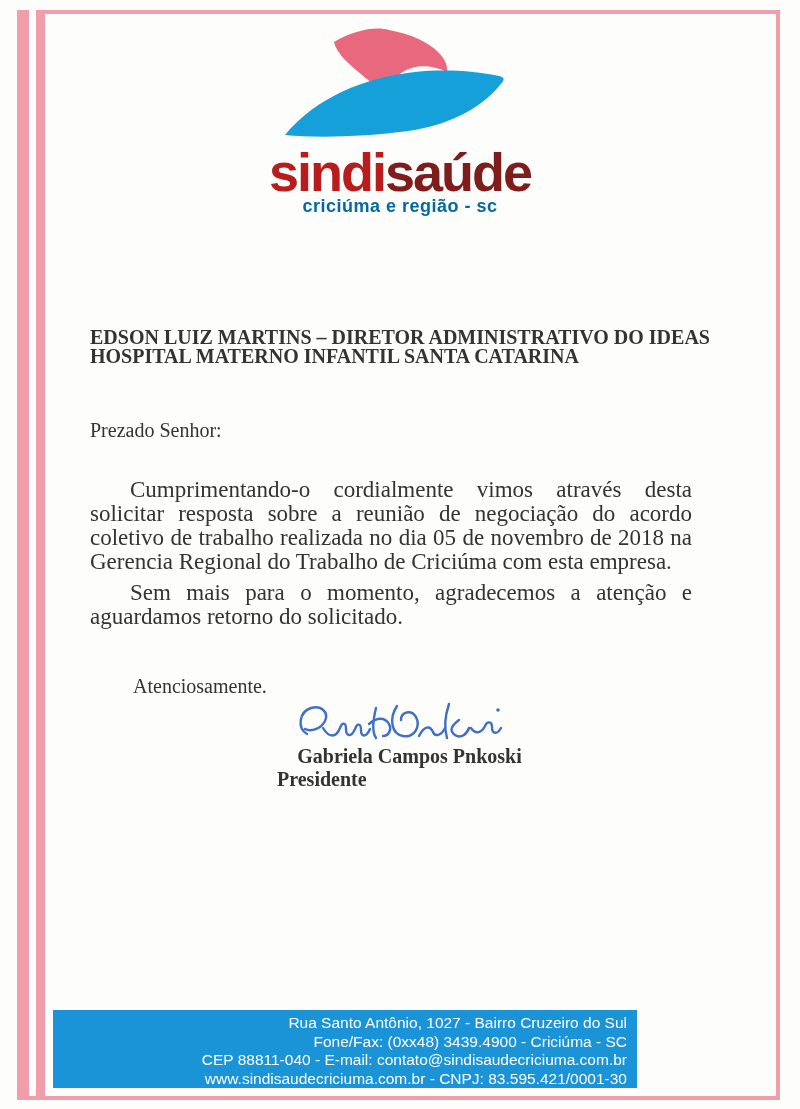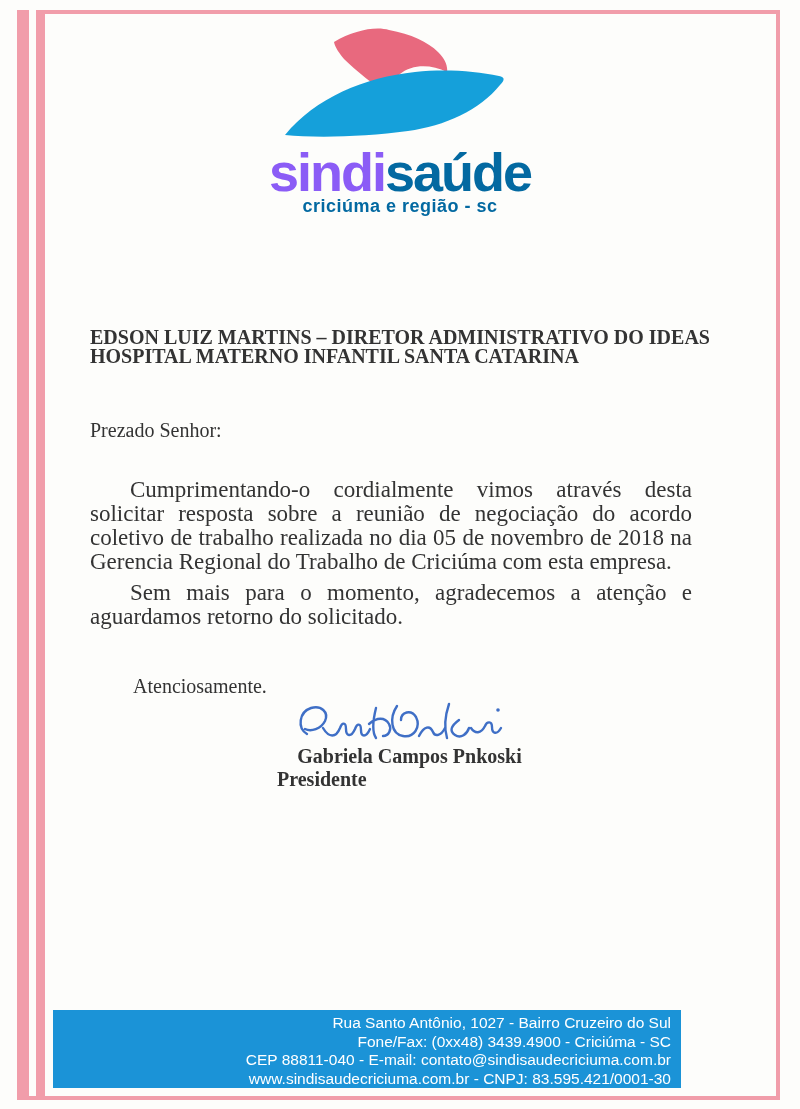--- a/index.html
+++ b/index.html
@@ -17,22 +17,22 @@
   .frame-top    { left:36px;  top:10px;   width:744px; height:4px; }
   .frame-right  { left:776px; top:10px;   width:4px;   height:1090px; }
   .frame-bottom { left:17px;  top:1096px; width:763px; height:4px; }
   
   .swoosh { position:absolute; left:279px; top:27px; width:228px; height:112px; }
   .wordmark {
     position:absolute; left:0; top:145px; width:800px;
     text-align:center; font-family:"Liberation Sans","DejaVu Sans",sans-serif;
     font-weight:bold; font-size:54px; line-height:1; letter-spacing:-2px;
   }
-  .wm-pink { color:#8b5cf6; }
-  .wm-blue { color:#0369a1; }
+  .wm-pink { color:#b91c1c; }
+  .wm-blue { color:#7f1d1d; }
   .tagline {
     position:absolute; left:0; top:196px; width:800px;
     text-align:center; font-family:"Liberation Sans","DejaVu Sans",sans-serif;
     font-weight:bold; font-size:18px; color:#0369a1; letter-spacing:0.5px;
   }
   
   .date-line   { position:absolute; left:90px; top:257px; font-size:20.5px; }
   .recipient   { position:absolute; left:90px; top:328px; font-size:20px; font-weight:bold; line-height:19px; }
   .recipient div { margin-bottom:0; }
   .salutation  { position:absolute; left:90px; top:419px; font-size:20px; }
@@ -41,21 +41,21 @@
     font-size:23px; line-height:24px; text-align:justify; text-indent:40px;
   }
   .para-1 { top:478px; }
   .para-2 { top:581px; }
   .closing { position:absolute; left:133px; top:675px; font-size:20px; }
   .sig-svg { position:absolute; left:293px; top:700px; width:210px; height:52px; }
   .signer-name  { position:absolute; left:277px; top:745px; width:265px; text-align:center; font-size:20px; font-weight:bold; }
   .signer-title { position:absolute; left:277px; top:768px; width:265px; text-align:left; font-size:20px; font-weight:bold; }
   
   .footer-bar {
-    position:absolute; left:53px; top:1010px; width:628px; height:78px;
+    position:absolute; left:53px; top:1010px; width:584px; height:78px;
     background:#1b93d7; color:#ffffff;
     font-family:"Liberation Sans","DejaVu Sans",sans-serif;
     font-size:15.5px; line-height:18.5px; text-align:right;
     padding:4px 10px 0 0;
   }
 </style>
 </head>
 <body>
 
 <div class="page">

